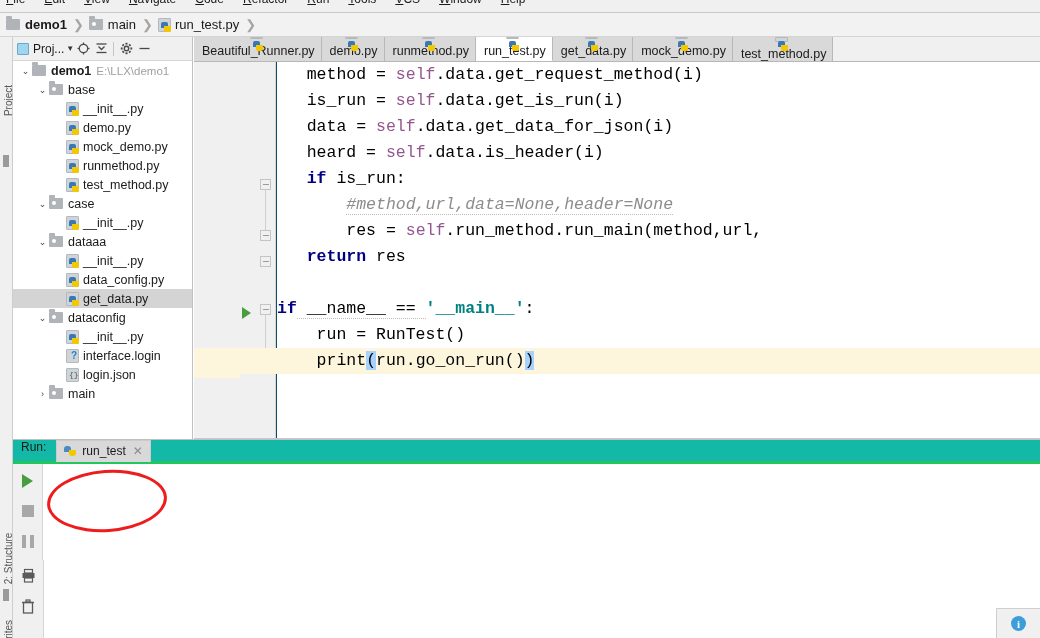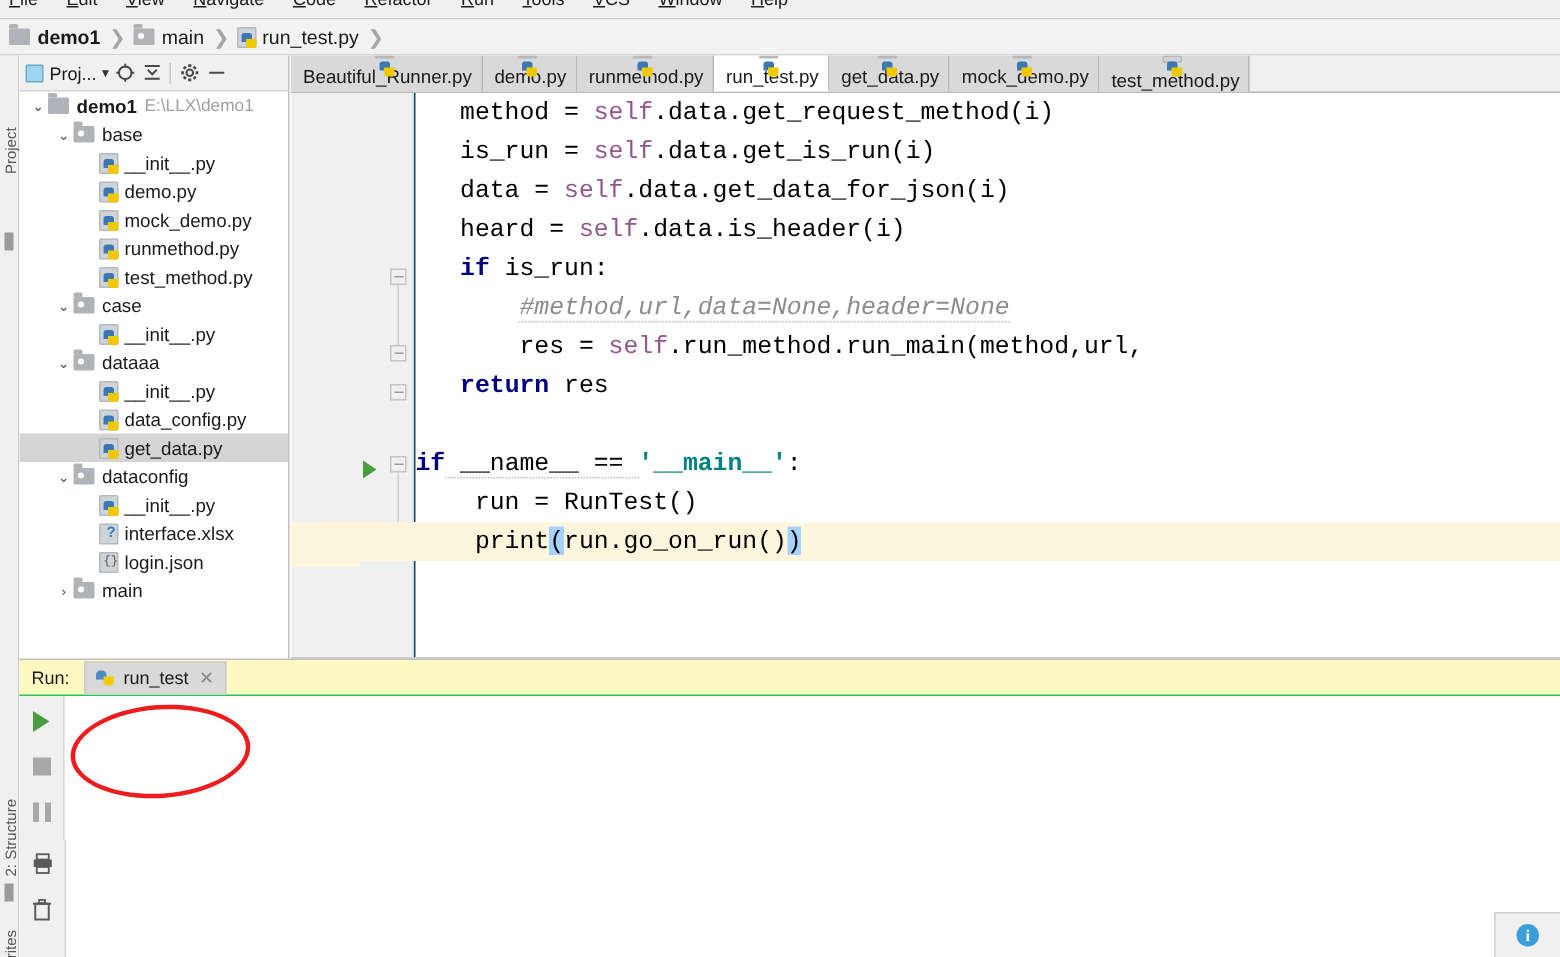--- a/index.html
+++ b/index.html
@@ -206,22 +206,22 @@
     position: absolute; left: 0; bottom: 0; width: 100%; height: 1px; background: #c8c8c8;
   }
 
   
   .runpane {
     position: absolute; left: 13px; top: 439px; width: 1027px; height: 199px;
     background: #ffffff; border-top: 1px solid #c0c0c0;
   }
   .run-header {
     position: absolute; top: 0; left: 0; width: 100%; height: 24px;
-    background: #fef9c3; border-bottom: 1px solid #22c55e;
-    display: flex; align-items: flex-end; padding-left: 8px;
+    background: #14b8a6; border-bottom: 3px solid #22c55e;
+    display: flex; align-items: flex-start; padding-left: 8px;
   }
   .run-label { font-size: 12px; color: #1a1a1a; padding-bottom: 4px; margin-right: 10px; }
   .run-tab {
     display: flex; align-items: center; gap: 5px;
     background: #d9d9d9; padding: 3px 7px 4px 7px; font-size: 12px; color: #1a1a1a;
     border: 1px solid #cbcbcb; border-bottom: none;
   }
   .ico-pytab {
     display: inline-block; width: 13px; height: 13px; position: relative; vertical-align: -2px;
   }
@@ -461,21 +461,21 @@
         <div class="tree-row">
           <span style="display:inline-block;width:40px"></span>
           <span class="twisty"></span>
           <span class="ico-py"></span>
           <span class="tree-label">__init__.py</span>
         </div>
         <div class="tree-row">
           <span style="display:inline-block;width:40px"></span>
           <span class="twisty"></span>
           <span class="ico-xlsx"></span>
-          <span class="tree-label">interface.xlsx</span>
+          <span class="tree-label">interface.login</span>
         </div>
         <div class="tree-row">
           <span style="display:inline-block;width:40px"></span>
           <span class="twisty"></span>
           <span class="ico-json"></span>
           <span class="tree-label">login.json</span>
         </div>
         <div class="tree-row">
           <span style="display:inline-block;width:23px"></span>
           <span class="twisty">›</span>

